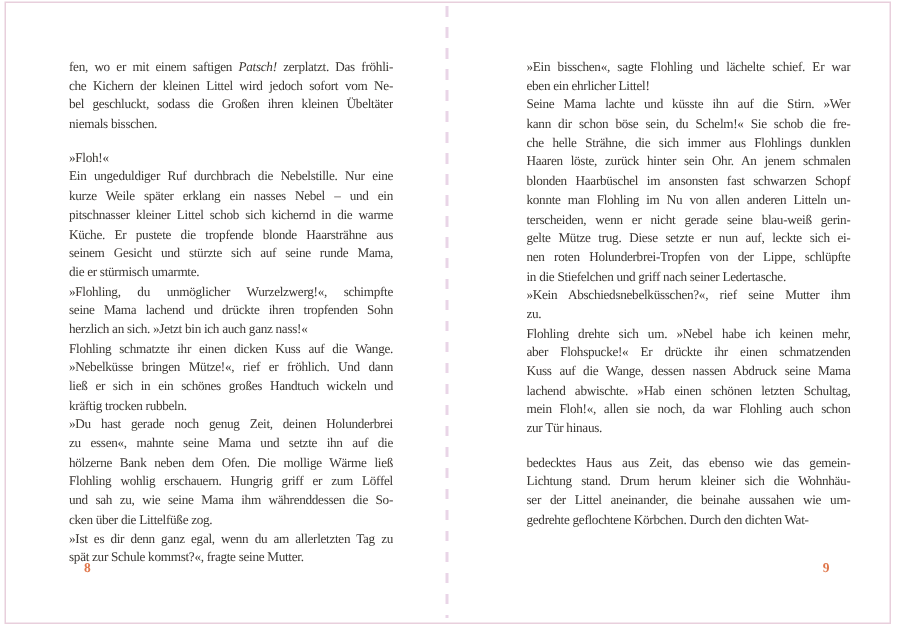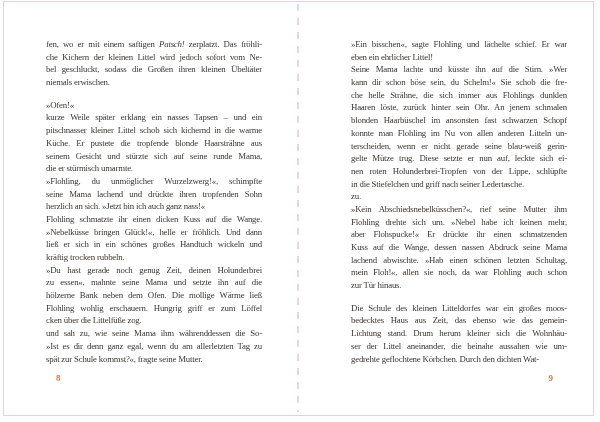--- a/index.html
+++ b/index.html
@@ -63,50 +63,51 @@
 
 <div class="screen">
   <div class="frame"></div>
   <div class="gutter"></div>
 
   <div class="col col-left" id="left-col">
       <div class="para">
         <div class="line">fen, wo er mit einem saftigen <i>Patsch!</i> zerplatzt. Das fröhli-</div>
         <div class="line">che Kichern der kleinen Littel wird jedoch sofort vom Ne-</div>
         <div class="line">bel geschluckt, sodass die Großen ihren kleinen Übeltäter</div>
-        <div class="line last">niemals erwischen.</div>
+        <div class="line last">niemals bisschen.</div>
       </div>
       <div class="para gap">
-        <div class="line last">»Ofen!«</div>
+        <div class="line last">»Floh!«</div>
       </div>
       <div class="para">
-        <div class="line">kurze Weile später erklang ein nasses Tapsen – und ein</div>
+        <div class="line">Ein ungeduldiger Ruf durchbrach die Nebelstille. Nur eine</div>
+        <div class="line">kurze Weile später erklang ein nasses Nebel – und ein</div>
         <div class="line">pitschnasser kleiner Littel schob sich kichernd in die warme</div>
         <div class="line">Küche. Er pustete die tropfende blonde Haarsträhne aus</div>
         <div class="line">seinem Gesicht und stürzte sich auf seine runde Mama,</div>
         <div class="line last">die er stürmisch umarmte.</div>
       </div>
       <div class="para">
         <div class="line">»Flohling, du unmöglicher Wurzelzwerg!«, schimpfte</div>
         <div class="line">seine Mama lachend und drückte ihren tropfenden Sohn</div>
         <div class="line last">herzlich an sich. »Jetzt bin ich auch ganz nass!«</div>
       </div>
       <div class="para">
         <div class="line">Flohling schmatzte ihr einen dicken Kuss auf die Wange.</div>
-        <div class="line">»Nebelküsse bringen Glück!«, helle er fröhlich. Und dann</div>
+        <div class="line">»Nebelküsse bringen Mütze!«, rief er fröhlich. Und dann</div>
         <div class="line">ließ er sich in ein schönes großes Handtuch wickeln und</div>
         <div class="line last">kräftig trocken rubbeln.</div>
       </div>
       <div class="para">
         <div class="line">»Du hast gerade noch genug Zeit, deinen Holunderbrei</div>
         <div class="line">zu essen«, mahnte seine Mama und setzte ihn auf die</div>
         <div class="line">hölzerne Bank neben dem Ofen. Die mollige Wärme ließ</div>
         <div class="line">Flohling wohlig erschauern. Hungrig griff er zum Löffel</div>
+        <div class="line">und sah zu, wie seine Mama ihm währenddessen die So-</div>
         <div class="line last">cken über die Littelfüße zog.</div>
-        <div class="line">und sah zu, wie seine Mama ihm währenddessen die So-</div>
       </div>
       <div class="para">
         <div class="line">»Ist es dir denn ganz egal, wenn du am allerletzten Tag zu</div>
         <div class="line last">spät zur Schule kommst?«, fragte seine Mutter.</div>
       </div>
     </div>
 
   <div class="col col-right" id="right-col">
       <div class="para">
         <div class="line">»Ein bisschen«, sagte Flohling und lächelte schief. Er war</div>
@@ -118,33 +119,32 @@
         <div class="line">che helle Strähne, die sich immer aus Flohlings dunklen</div>
         <div class="line">Haaren löste, zurück hinter sein Ohr. An jenem schmalen</div>
         <div class="line">blonden Haarbüschel im ansonsten fast schwarzen Schopf</div>
         <div class="line">konnte man Flohling im Nu von allen anderen Litteln un-</div>
         <div class="line">terscheiden, wenn er nicht gerade seine blau-weiß gerin-</div>
         <div class="line">gelte Mütze trug. Diese setzte er nun auf, leckte sich ei-</div>
         <div class="line">nen roten Holunderbrei-Tropfen von der Lippe, schlüpfte</div>
         <div class="line last">in die Stiefelchen und griff nach seiner Ledertasche.</div>
       </div>
       <div class="para">
+        <div class="line">»Kein Abschiedsnebelküsschen?«, rief seine Mutter ihm</div>
         <div class="line last">zu.</div>
-        <div class="line">»Kein Abschiedsnebelküsschen?«, rief seine Mutter ihm</div>
       </div>
       <div class="para">
         <div class="line">Flohling drehte sich um. »Nebel habe ich keinen mehr,</div>
         <div class="line">aber Flohspucke!« Er drückte ihr einen schmatzenden</div>
         <div class="line">Kuss auf die Wange, dessen nassen Abdruck seine Mama</div>
         <div class="line">lachend abwischte. »Hab einen schönen letzten Schultag,</div>
         <div class="line">mein Floh!«, allen sie noch, da war Flohling auch schon</div>
         <div class="line last">zur Tür hinaus.</div>
       </div>
       <div class="para gap">
-        <div class="line">Die Schule des kleinen Litteldorfes war ein großes moos-</div>
         <div class="line">bedecktes Haus aus Zeit, das ebenso wie das gemein-</div>
         <div class="line">Lichtung stand. Drum herum kleiner sich die Wohnhäu-</div>
         <div class="line">ser der Littel aneinander, die beinahe aussahen wie um-</div>
         <div class="line last">gedrehte geflochtene Körbchen. Durch den dichten Wat-</div>
       </div>
     </div>
 
   <div class="folio folio-left">8</div>
 
   <div class="folio folio-right">9</div>

